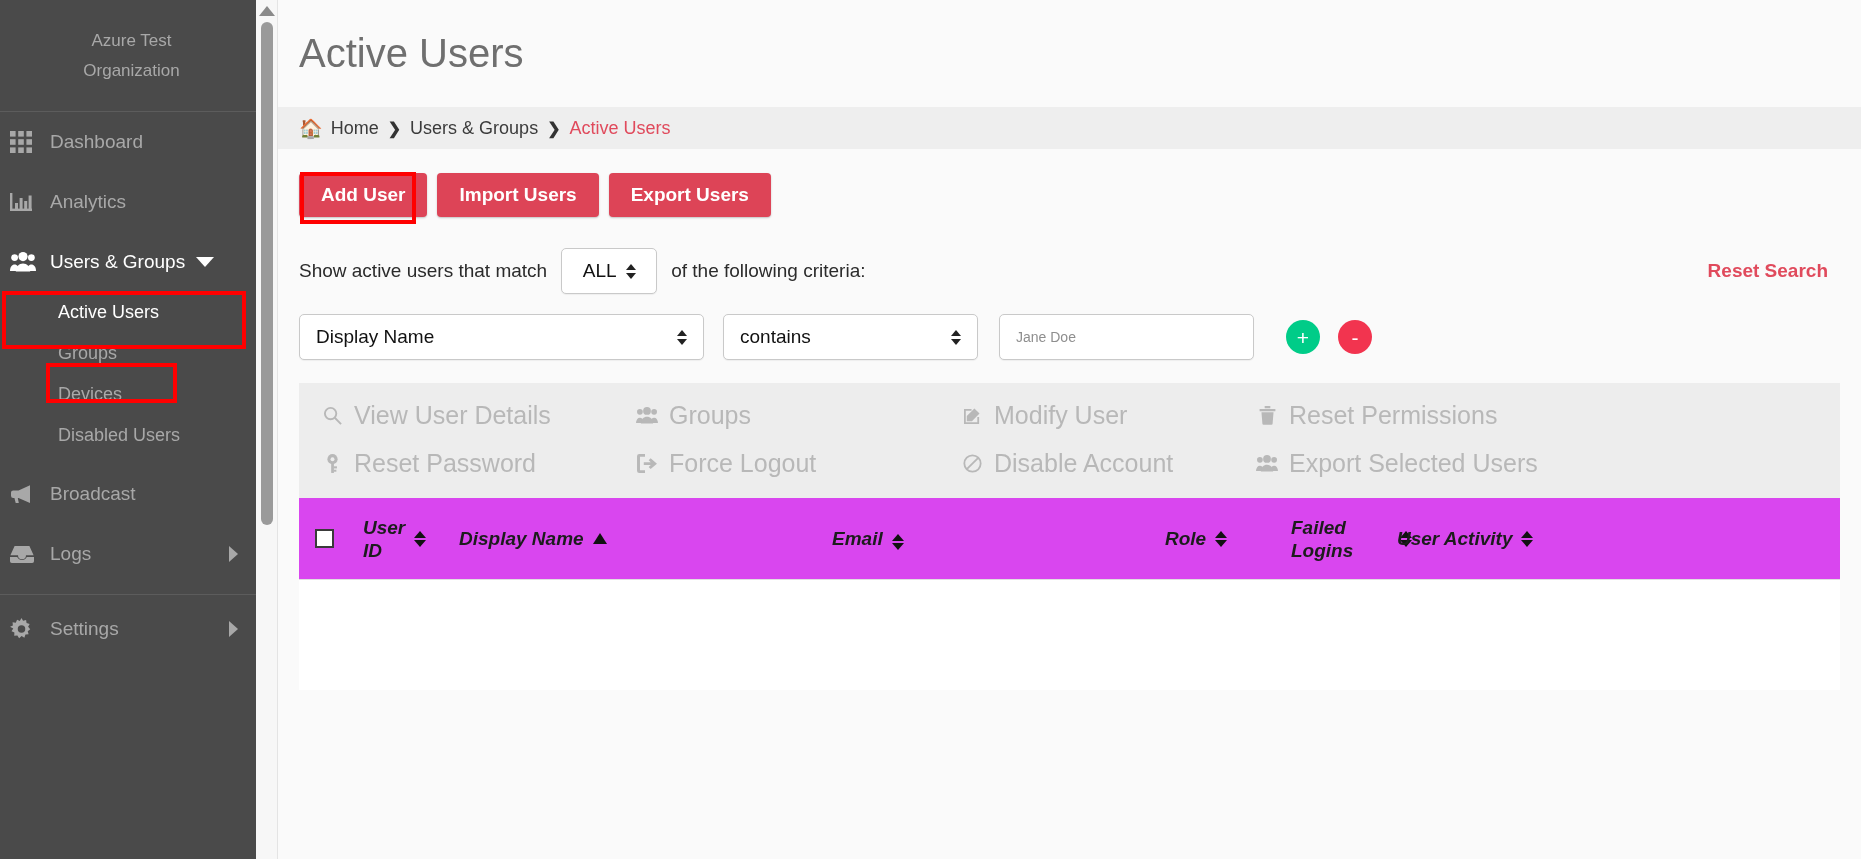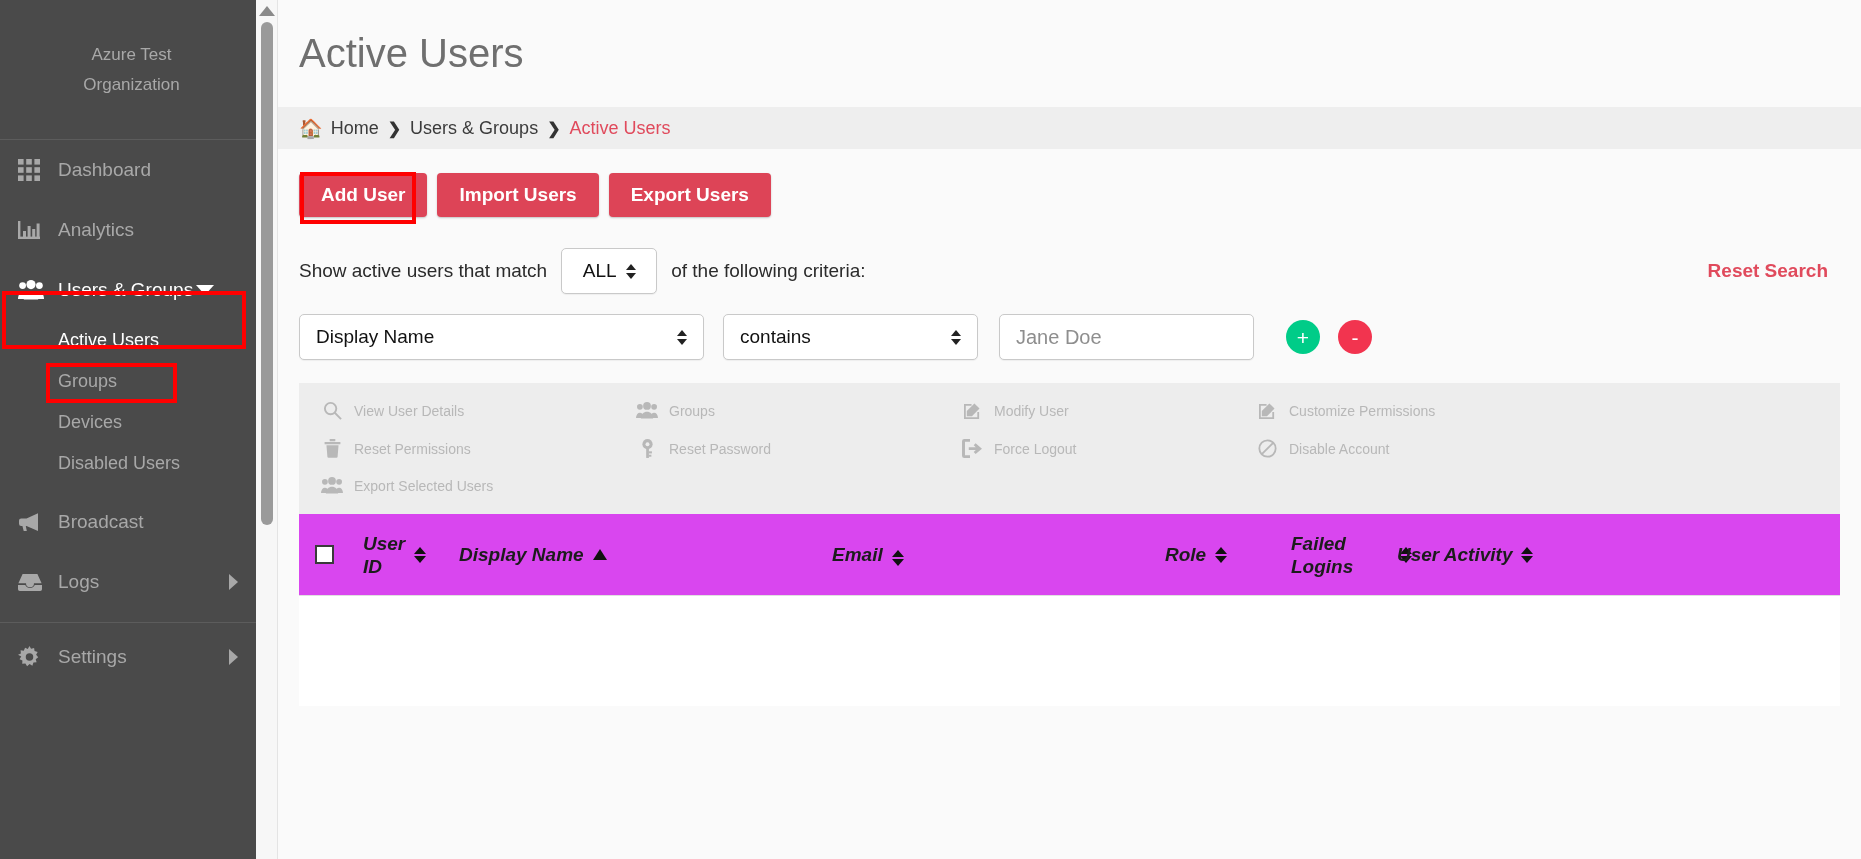--- a/index.html
+++ b/index.html
@@ -12,34 +12,34 @@
   .app { display: flex; width: 1861px; height: 859px; position: relative; }
 
   
   .sidebar {
     width: 256px; height: 859px;
     background: #4a4a4a;
     flex: 0 0 256px;
     position: relative;
   }
   .org-block {
-    height: 140px;
+    height: 112px;
     display: flex; flex-direction: column;
     align-items: center; justify-content: center;
     border-bottom: 1px solid #5c5c5c;
     color: #a8a8a8;
     font-size: 17px;
     line-height: 30px;
     text-align: right;
     padding-left: 7px;
   }
   .nav-item {
     display: flex; align-items: center;
     height: 60px;
-    padding-left: 18px;
+    padding-left: 10px;
     color: #a8a8a8;
     font-size: 19px;
     position: relative;
   }
   .nav-item .nav-ico {
     width: 32px; flex: 0 0 32px;
     display: flex; align-items: center; justify-content: flex-start;
     color: #a8a8a8;
   }
   .nav-item .nav-label { padding-left: 8px; }
@@ -205,21 +205,21 @@
   }
   .sel-field { width: 405px; margin-right: 19px; }
   .sel-op    { width: 255px; margin-right: 21px; }
   .txt-val {
     width: 255px;
     height: 46px;
     border: 1px solid #c9c9c9;
     border-radius: 5px;
     background: #ffffff;
     padding: 0 16px;
-    font-size: 20px;
+    font-size: 14px;
     color: #111;
     font-family: "Liberation Sans", sans-serif;
     margin-right: 32px;
     box-shadow: 0 1px 1px rgba(0,0,0,0.05);
   }
   .txt-val::placeholder { color: #8e8e8e; }
   .circ-btn {
     width: 34px; height: 34px;
     border-radius: 50%;
     border: none;
@@ -241,21 +241,21 @@
   }
   .action-grid {
     display: grid;
     grid-template-columns: 315px 325px 295px auto;
     row-gap: 19px;
   }
   .action-item {
     display: flex; align-items: center;
     gap: 11px;
     color: #b8b8b8;
-    font-size: 14px;
+    font-size: 25px;
     cursor: default;
   }
   .action-item .ai-ico {
     width: 22px; flex: 0 0 22px;
     display: flex; align-items: center; justify-content: center;
     color: #b8b8b8;
   }
 
   
   .tbl-wrap { background: #d946ef; font-style: italic; }
@@ -495,29 +495,20 @@
           <div class="action-item">
             <span class="ai-ico">
               <svg class="svg-ico" width="19" height="19" viewBox="0 0 20 20" fill="none" stroke="currentColor" stroke-width="1.9">
                 <path d="M16 11.5V18H2V4h7"></path>
                   <path d="M12 2.6 17.4 8 9.4 16H4v-5.4z" fill="currentColor" stroke="none"></path>
               </svg>
             </span>
             <span>Modify User</span>
           </div>
 
-          <div class="action-item">
-            <span class="ai-ico">
-              <svg class="svg-ico" width="19" height="19" viewBox="0 0 20 20" fill="none" stroke="currentColor" stroke-width="1.9">
-                <path d="M16 11.5V18H2V4h7"></path>
-                  <path d="M12 2.6 17.4 8 9.4 16H4v-5.4z" fill="currentColor" stroke="none"></path>
-              </svg>
-            </span>
-            <span>Customize Permissions</span>
-          </div>
 
           <div class="action-item">
             <span class="ai-ico">
               <svg class="svg-ico" width="17" height="19" viewBox="0 0 18 20" fill="currentColor">
                 <rect x="6" y="0" width="6" height="2.4" rx="0.6"></rect>
                   <rect x="0.6" y="3" width="16.8" height="2.6" rx="0.6"></rect>
                 <path d="M2.6 6.6h12.8l-1 12.2a1.2 1.2 0 0 1-1.2 1.1H4.8a1.2 1.2 0 0 1-1.2-1.1z"></path>
               </svg>
             </span>
             <span>Reset Permissions</span>

